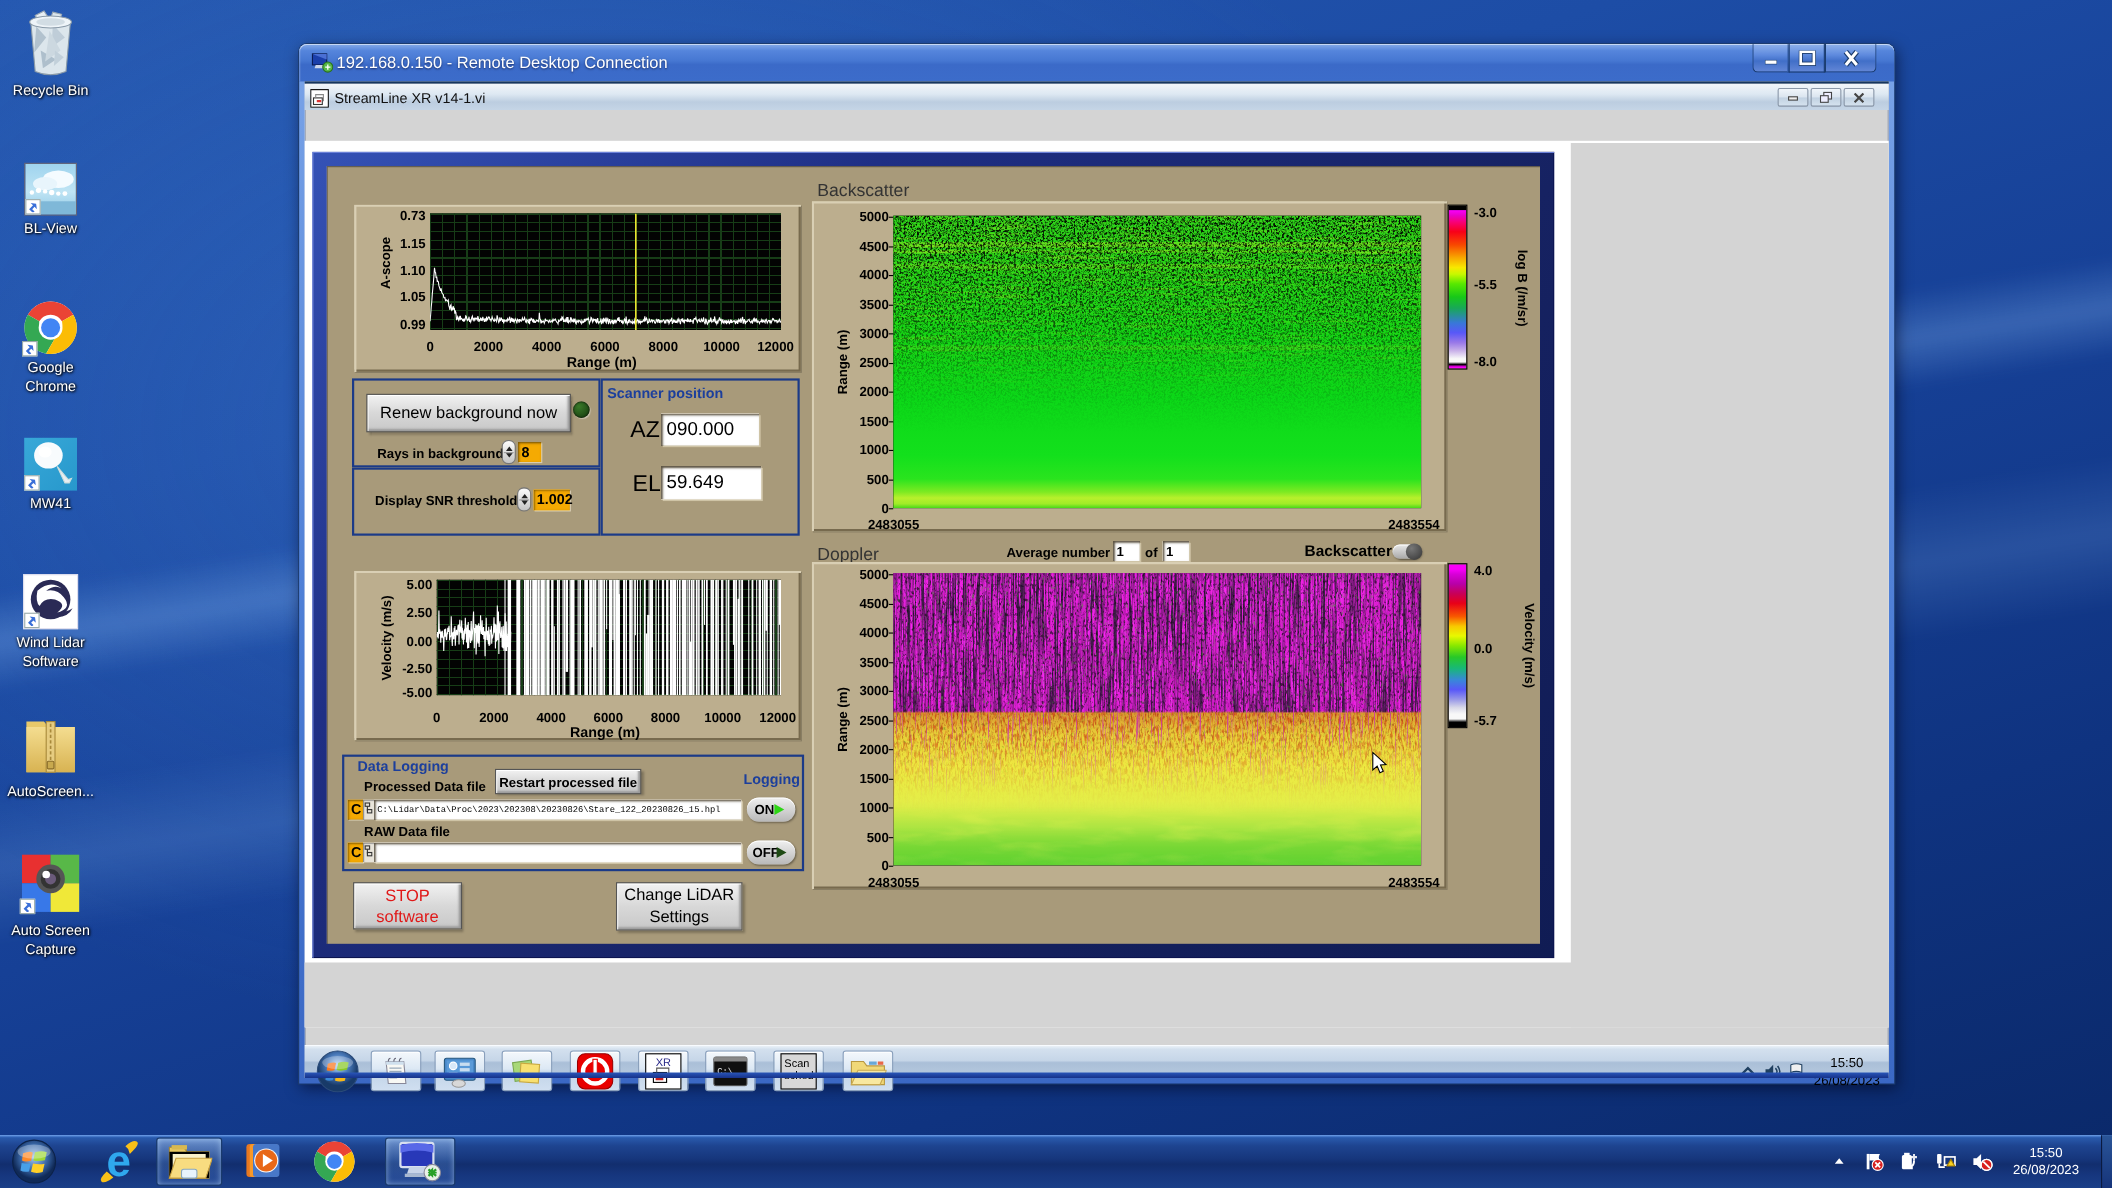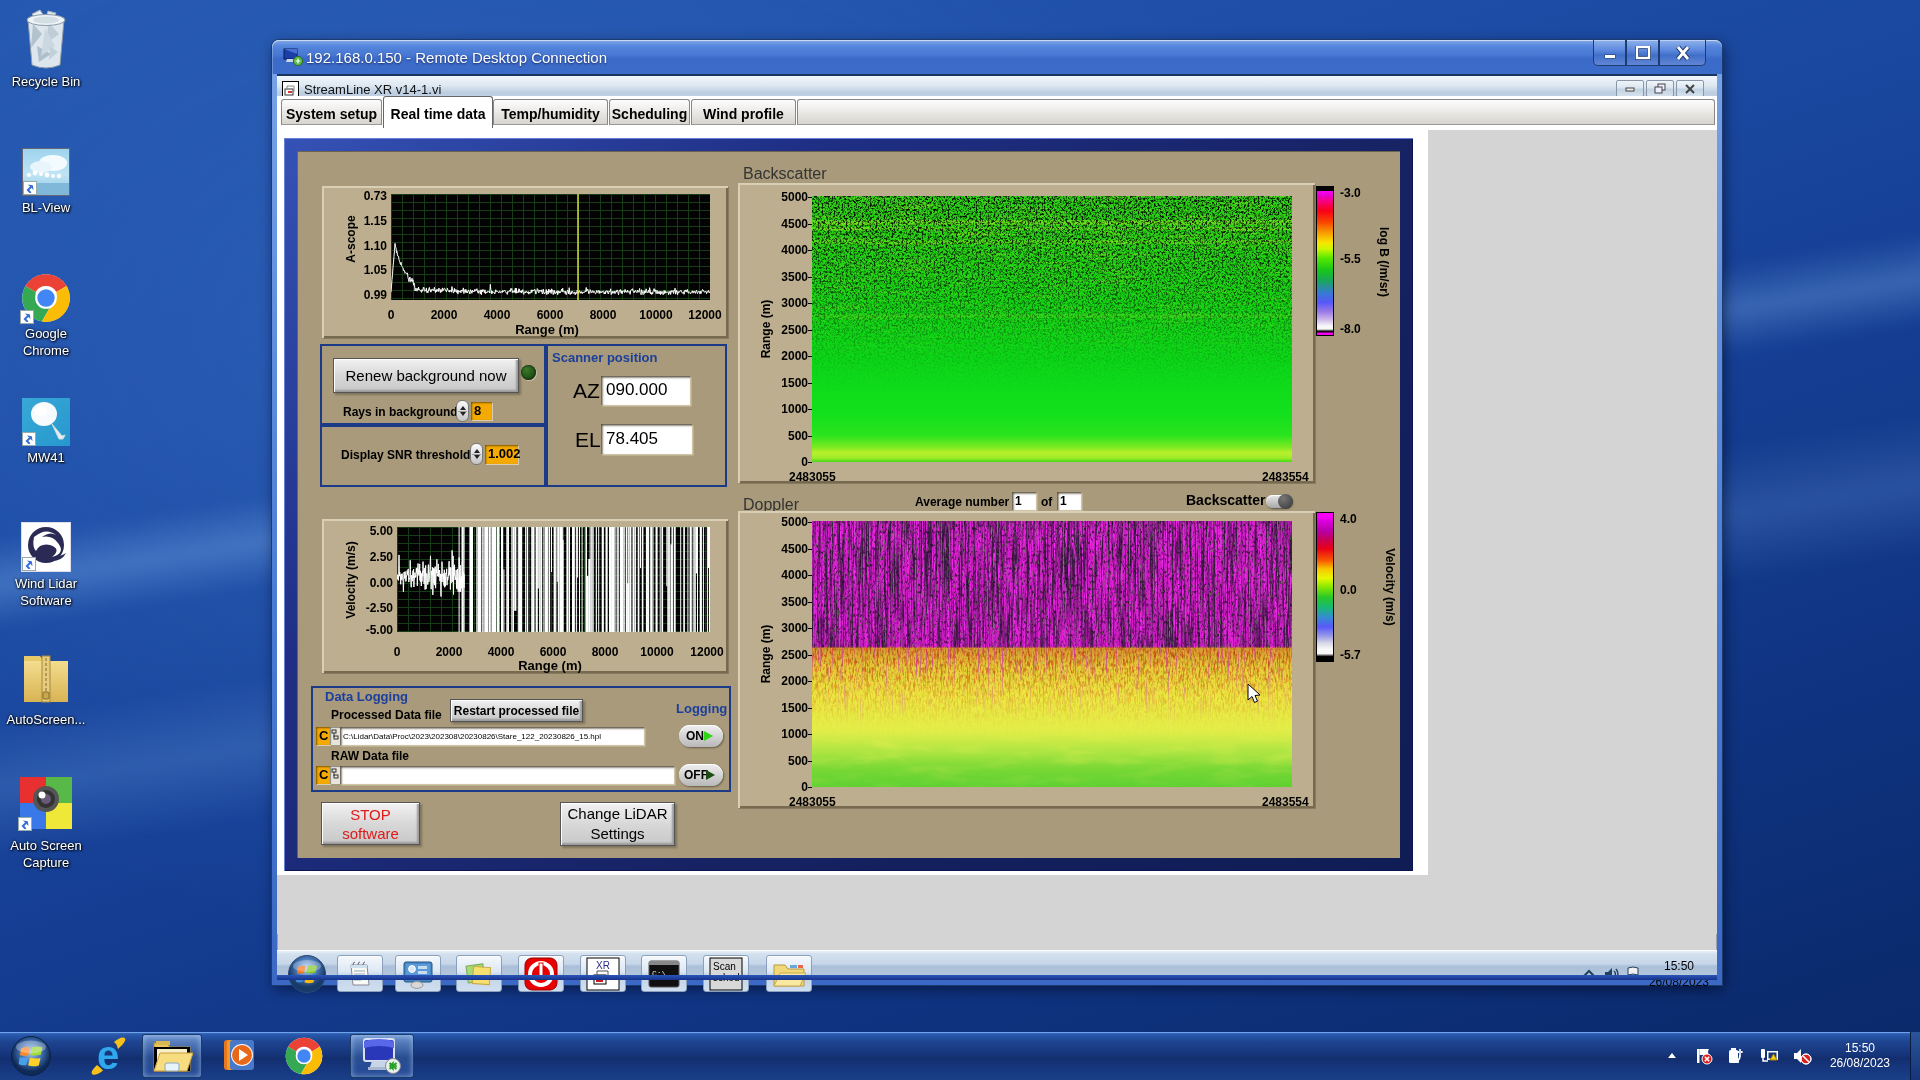--- a/index.html
+++ b/index.html
@@ -242,28 +242,20 @@
               <rect x="1" y="4" width="7" height="6" fill="#eef" stroke="#444"></rect>
             </svg>
           </div>
     <div class="lvcb">
             <svg width="12" height="10" viewBox="0 0 12 10">
               <path d="M2 1 L10 9 M10 1 L2 9" stroke="#444" stroke-width="2"></path>
             </svg>
           </div>
    </div>
   </div>
-  <div id="tabs">
-   <div class="tab" style="left:4px;width:101px">System setup</div>
-   <div class="tab active" style="left:106px;width:110px">Real time data</div>
-   <div class="tab" style="left:216px;width:115px">Temp/humidity</div>
-   <div class="tab" style="left:332px;width:81px">Scheduling</div>
-   <div class="tab" style="left:414px;width:105px">Wind profile</div>
-   <div class="tab" style="left:520px;right:2px"></div>
-  </div>
   <div id="vi">
    <div class="grayR"></div>
    <div class="grayB"></div>
    <div id="panel">
           <div id="tan">
 
 <style>
 #tan{font-size:13px;color:#000}
 .raised{position:absolute;background:#bcae8e;
  box-shadow:inset 2px 2px 0 #d9cfb4, inset -2px -2px 0 #776a4e, 1px 1px 0 rgba(0,0,0,0.2)}
@@ -327,21 +319,21 @@
 <div class="lab" style="position:absolute;left:44px;top:297px">Display SNR threshold</div>
 <div class="spin" style="left:173px;top:292px">
               <i></i>
             </div>
 <div class="amber" style="left:188px;top:294px;width:33px;height:19px">1.002</div>
 
 <div class="blab" style="position:absolute;left:255px;top:199px">Scanner position</div>
 <div style="position:absolute;left:276px;top:228px;font-size:21px">AZ</div>
 <div class="winset" style="left:304px;top:225px;width:89px;height:29px;font-size:17px;padding:4px 0 0 5px">090.000</div>
 <div style="position:absolute;left:278px;top:277px;font-size:21px">EL</div>
-<div class="winset" style="left:304px;top:273px;width:91px;height:30px;font-size:17px;padding:5px 0 0 5px">78.405</div>
+<div class="winset" style="left:304px;top:273px;width:91px;height:30px;font-size:17px;padding:5px 0 0 5px">59.649</div>
 
 <div class="raised" style="left:25px;top:368px;width:406px;height:154px">
  <div class="plot" style="left:75px;top:8px;width:313px;height:105px">
   <svg width="313" height="105" style="position:absolute;left:0;top:0">
    <g fill="#fff">
                     <polyline points="0.0,49.1 0.3,52.3 0.7,47.6 1.0,49.0 1.4,53.4 1.7,47.2 2.0,27.9 2.4,49.2 2.7,45.0 3.0,47.2 3.4,49.0 3.7,57.3 4.1,47.0 4.4,49.8 4.7,52.8 5.1,46.5 5.4,51.2 5.7,51.9 6.1,54.4 6.4,64.7 6.8,51.0 7.1,45.0 7.4,48.4 7.8,51.7 8.1,44.5 8.5,51.5 8.8,54.5 9.1,54.3 9.5,48.6 9.8,48.8 10.1,43.6 10.5,47.5 10.8,45.1 11.2,41.9 11.5,46.7 11.8,55.0 12.2,50.8 12.5,52.2 12.9,50.7 13.2,33.3 13.5,42.5 13.9,55.4 14.2,60.3 14.5,48.7 14.9,48.2 15.2,52.7 15.6,54.2 15.9,43.7 16.2,51.1 16.6,42.1 16.9,60.0 17.2,53.5 17.6,48.7 17.9,45.6 18.3,47.6 18.6,50.5 18.9,49.6 19.3,41.4 19.6,45.5 20.0,40.8 20.3,58.8 20.6,47.3 21.0,36.5 21.3,47.4 21.6,42.6 22.0,48.5 22.3,45.2 22.7,37.0 23.0,53.4 23.3,43.8 23.7,54.9 24.0,48.9 24.3,59.0 24.7,46.3 25.0,54.6 25.4,44.5 25.7,49.2 26.0,34.6 26.4,45.2 26.7,43.8 27.1,57.0 27.4,48.1 27.7,41.2 28.1,62.6 28.4,42.7 28.7,38.4 29.1,62.1 29.4,47.0 29.8,46.4 30.1,47.4 30.4,53.4 30.8,57.6 31.1,44.0 31.4,37.6 31.8,55.2 32.1,54.6 32.5,48.6 32.8,44.2 33.1,37.3 33.5,28.9 33.8,42.5 34.2,62.2 34.5,45.0 34.8,43.9 35.2,48.4 35.5,40.4 35.8,67.9 36.2,56.4 36.5,41.4 36.9,56.3 37.2,41.5 37.5,58.1 37.9,43.3 38.2,39.6 38.6,61.2 38.9,53.5 39.2,42.2 39.6,45.9 39.9,32.3 40.2,46.9 40.6,49.2 40.9,48.1 41.3,36.9 41.6,49.8 41.9,49.8 42.3,45.2 42.6,43.0 42.9,54.2 43.3,46.9 43.6,51.7 44.0,69.5 44.3,47.2 44.6,54.9 45.0,34.7 45.3,46.7 45.7,49.0 46.0,55.1 46.3,46.4 46.7,52.4 47.0,58.6 47.3,42.7 47.7,60.3 48.0,49.8 48.4,59.2 48.7,46.0 49.0,46.1 49.4,47.3 49.7,41.8 50.0,58.2 50.4,49.8 50.7,53.4 51.1,51.4 51.4,49.6 51.7,43.9 52.1,34.2 52.4,48.2 52.8,41.2 53.1,40.0 53.4,62.5 53.8,41.0 54.1,55.7 54.4,55.7 54.8,54.5 55.1,23.4 55.5,43.3 55.8,54.8 56.1,28.9 56.5,67.5 56.8,39.7 57.2,48.4 57.5,37.8 57.8,47.8 58.2,53.0 58.5,49.7 58.8,50.1 59.2,42.8 59.5,61.4 59.9,50.6 60.2,62.3 60.5,41.9 60.9,52.9 61.2,64.7 61.5,61.3 61.9,45.8 62.2,30.4 62.6,64.8 62.9,56.5 63.2,38.1 63.6,64.8 63.9,51.1 64.3,61.3 64.6,49.4 64.9,51.5 65.3,35.1 65.6,50.7 65.9,56.0 66.3,47.1 66.6,44.8 67.0,60.8 67.3,47.3" fill="none" stroke="#fff" stroke-width="1"></polyline>
                     <rect x="61.6" y="0.0" width="1" height="105.0"></rect>
                     <rect x="64.5" y="0.0" width="2.2" height="105.0"></rect>
                     <rect x="66.6" y="0.0" width="1" height="105.0"></rect>
                     <rect x="72.4" y="0.0" width="2.2" height="105.0"></rect>
@@ -491,21 +483,21 @@
 <div class="blab" style="position:absolute;left:28px;top:538px">Data Logging</div>
 <div class="lab" style="position:absolute;left:34px;top:557px">Processed Data file</div>
 <div class="gbtn" style="left:153px;top:548px;width:133px;height:23px;font-size:12px;font-weight:bold;white-space:nowrap">Restart processed file</div>
 <div class="blab" style="position:absolute;left:379px;top:550px">Logging</div>
 <div class="amber" style="left:19px;top:576px;width:14px;height:18px">C</div>
 <div class="abs" style="left:33px;top:576px;width:10px;height:18px;background:#e8e4da;box-shadow:inset 1px 1px 1px #888"><svg width="9" height="16">
                 <rect x="2" y="3" width="4" height="3" fill="none" stroke="#333"></rect>
                 <rect x="4" y="9" width="4" height="3" fill="none" stroke="#333"></rect>
                 <path d="M4 6 L4 10" stroke="#333"></path>
               </svg></div>
-<div class="winset" style="left:43px;top:576px;width:304px;height:18px;font-size:8px;padding:5px 0 0 3px;font-family:Liberation Sans, sans-serif;white-space:nowrap;overflow:hidden">C:\Lidar\Data\Proc\2023\202308\20230826\Stare_122_20230826_15.hpl</div>
+<div class="winset" style="left:43px;top:576px;width:334px;height:18px;font-size:8px;padding:5px 0 0 3px;font-family:Liberation Mono, monospace;white-space:nowrap;overflow:hidden">C:\Lidar\Data\Proc\2023\202308\20230826\Stare_122_20230826_15.hpl</div>
 <div class="lab" style="position:absolute;left:34px;top:598px">RAW Data file</div>
 <div class="amber" style="left:19px;top:615px;width:14px;height:18px">C</div>
 <div class="abs" style="left:33px;top:615px;width:10px;height:18px;background:#e8e4da;box-shadow:inset 1px 1px 1px #888"><svg width="9" height="16">
                 <rect x="2" y="3" width="4" height="3" fill="none" stroke="#333"></rect>
                 <rect x="4" y="9" width="4" height="3" fill="none" stroke="#333"></rect>
                 <path d="M4 6 L4 10" stroke="#333"></path>
               </svg></div>
 <div class="winset" style="left:43px;top:615px;width:334px;height:18px"></div>
 
 <div class="abs" style="left:382px;top:574px;width:44px;height:22px;border-radius:11px;

